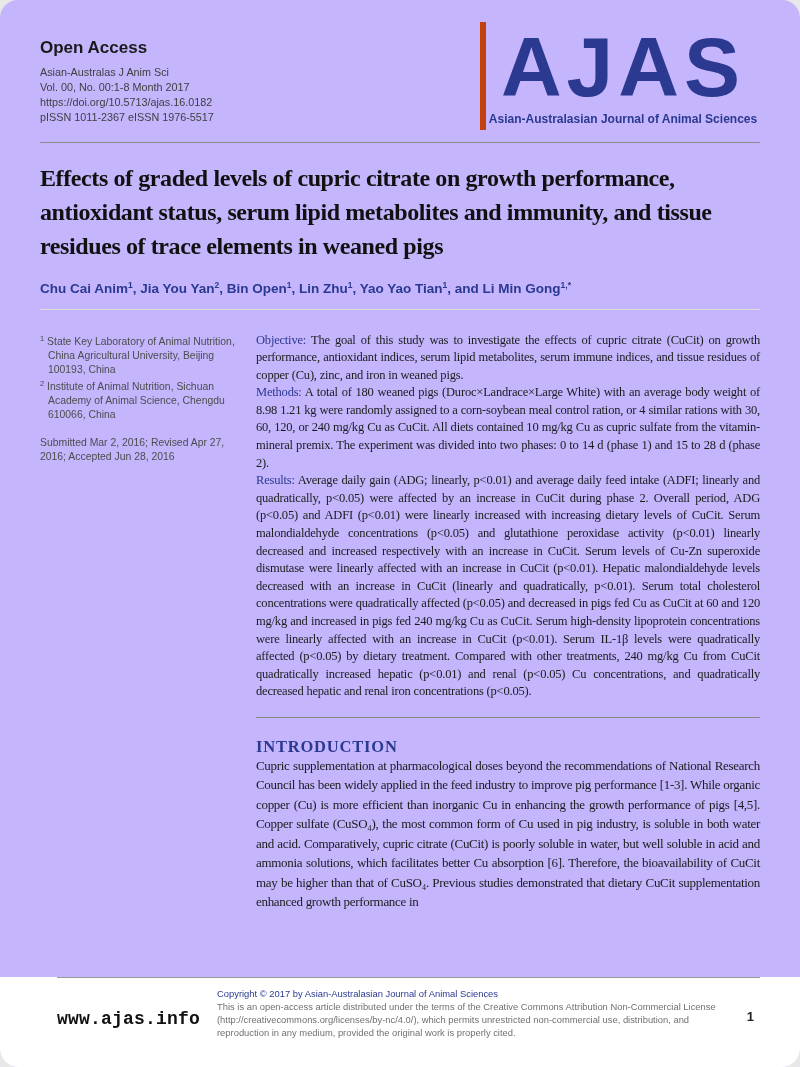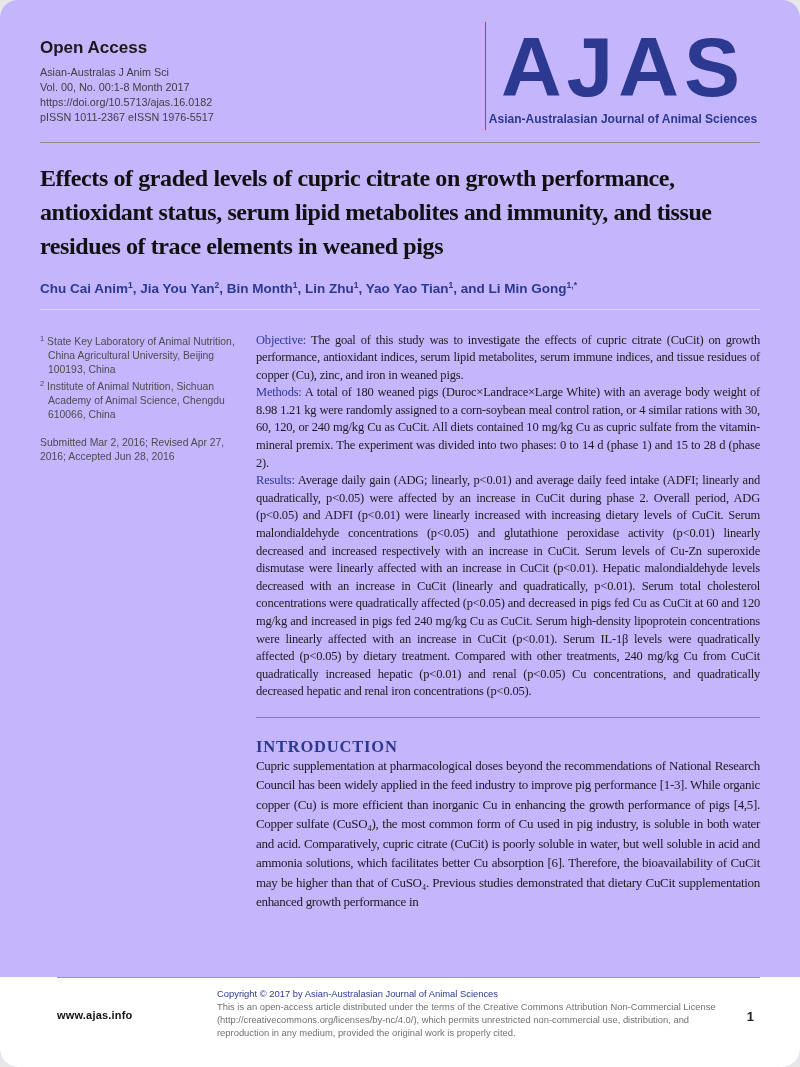--- a/index.html
+++ b/index.html
@@ -7,21 +7,21 @@
     position:relative; width:800px; height:1067px; margin:0 auto;
     background:#c4b5fd; overflow:hidden;
     font-family:"Liberation Sans", sans-serif; color:#222;border-radius:18px;
   }
   
   .masthead{display:flex; justify-content:space-between; margin:22px 40px 0 40px;}
   .mast-left{padding-top:16px;}
   .open-access{font-size:17px; font-weight:bold; color:#1a1a1a; margin-bottom:7px;}
   .mast-meta div{font-size:10.8px; line-height:15px; color:#3f3f3f;}
   .mast-right{
-    width:274px; border-left:1px solid #c2410c; padding-left:0;
+    width:274px; border-left:6px solid #c2410c; padding-left:0;
     text-align:center; padding-bottom:4px;
   }
   .logo{
     font-size:84px; line-height:86px; font-weight:bold; letter-spacing:5px;
     color:#2b3990; margin-top:2px;
   }
   .logo-sub{
     font-size:12px; font-weight:bold; color:#2b3990; letter-spacing:0px; margin-top:2px;
     white-space:nowrap;
   }
@@ -63,22 +63,22 @@
     font-size:13px; line-height:19.5px; text-align:justify; color:#1c1c1c;
     letter-spacing:-0.3px;
   }
   
   .footer{
     position:absolute; top:977px; left:0; right:0; bottom:0; background:#ffffff;
   }
   .rule-footer{border:none; border-top:1px solid #999; margin:0 40px 0 57px;}
   .footer-row{display:flex; margin-top:9px;}
   .site{
-    width:150px; margin-left:57px; font-weight:bold; font-size:11px; color:#111;
-    padding-top:22px; letter-spacing:0.2px;
+    width:150px; margin-left:57px; font-weight:bold; font-size:18px; color:#111;
+    padding-top:22px; letter-spacing:0.2px;font-family:Liberation Mono, monospace;
   }
   .copyright-block{width:506px; margin-left:10px; font-size:9.4px; line-height:13px; color:#707070;}
   .copy-line{color:#2b3990;}
   .pageno{margin-left:auto; margin-right:46px; font-weight:bold; font-size:13px; color:#222; padding-top:22px;}
 </style>
 </head>
 <body>
 
 <div class="page">
 
@@ -96,21 +96,21 @@
       <div class="logo">AJAS</div>
       <div class="logo-sub">Asian-Australasian Journal of Animal Sciences</div>
     </div>
   </header>
 
   <hr class="rule-header">
 
   <h1 class="title">Effects of graded levels of cupric citrate on growth performance, antioxidant status, serum lipid metabolites and immunity, and tissue residues of trace elements in weaned pigs</h1>
 
   <div class="authors">
-    <span><span></span><span>Chu Cai Anim</span><sup>1</sup></span><span><span>, </span><span>Jia You Yan</span><sup>2</sup></span><span><span>, </span><span>Bin Month</span><sup>1</sup></span><span><span>, </span><span>Lin Zhu</span><sup>1</sup></span><span><span>, </span><span>Yao Yao Tian</span><sup>1</sup></span><span><span>, and </span><span>Li Min Gong</span><sup>1,*</sup></span>
+    <span><span></span><span>Chu Cai Anim</span><sup>1</sup></span><span><span>, </span><span>Jia You Yan</span><sup>2</sup></span><span><span>, </span><span>Bin Open</span><sup>1</sup></span><span><span>, </span><span>Lin Zhu</span><sup>1</sup></span><span><span>, </span><span>Yao Yao Tian</span><sup>1</sup></span><span><span>, and </span><span>Li Min Gong</span><sup>1,*</sup></span>
   </div>
 
   <hr class="rule-thin">
 
   <div class="content">
 
     <aside class="sidebar">
 
       <div class="block">
         <div class="affil-item"><sup>1</sup><span> State Key Laboratory of Animal Nutrition, China Agricultural University, Beijing 100193, China</span></div>

